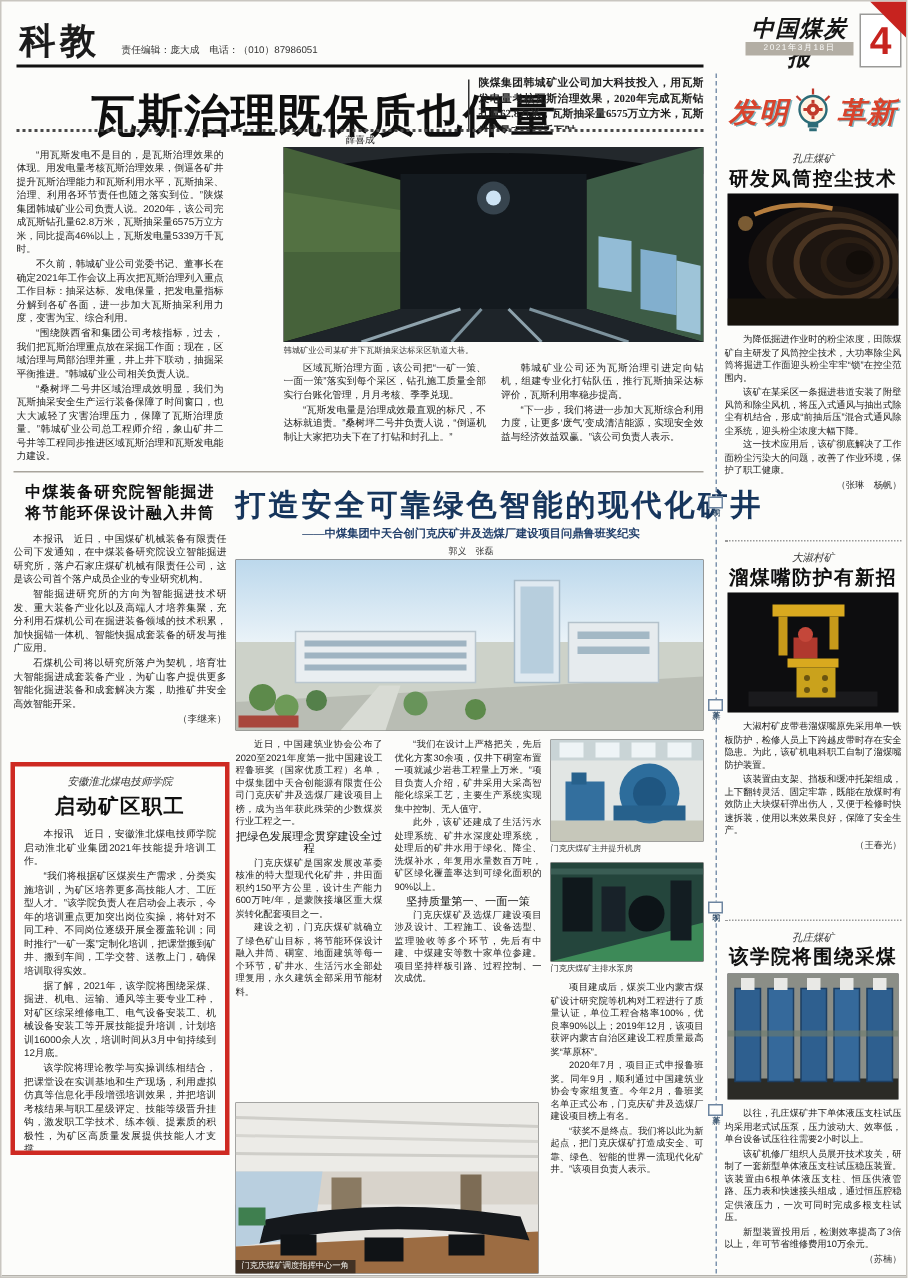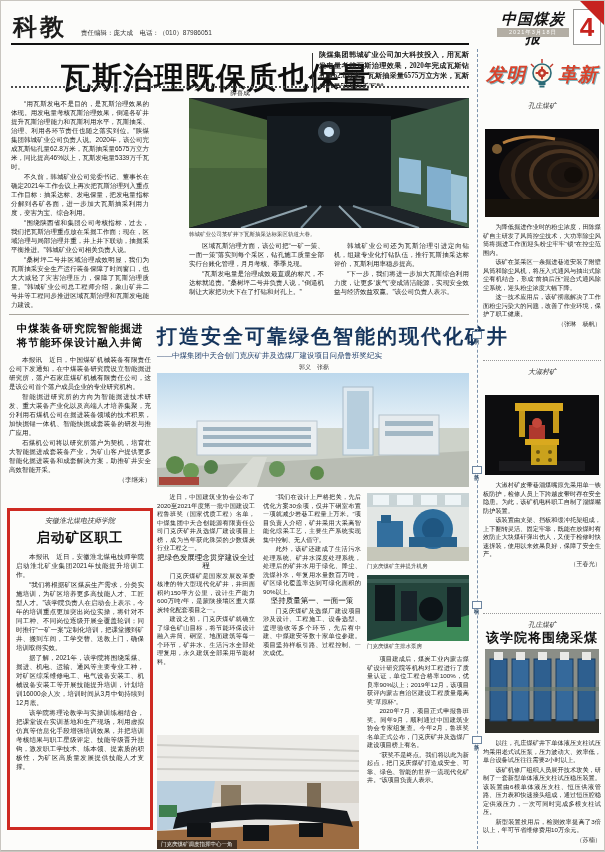--- a/index.html
+++ b/index.html
@@ -21,21 +21,21 @@
   .badge{writing-mode:vertical-rl;font-size:5.5px;line-height:6px;color:#2e4a66;border:1px solid #6d85a0;
          background:#fdfdfb;padding:2px 1px;letter-spacing:1px;}
   .photo{overflow:hidden;background:#222;}
   .photo svg{display:block;}
   .capbar{position:absolute;left:0;bottom:0;background:rgba(20,20,20,.65);color:#f2f2ee;
           font-size:5.5px;line-height:7px;padding:1px 4px;}
   .lead-headline{font-weight:bold;letter-spacing:1px;color:#0f0f0f;font-size:30px;line-height:34px;white-space:nowrap;}
   .deck{font-size:7.2px;line-height:10.5px;font-weight:bold;font-family:"Liberation Serif","DejaVu Serif",serif;
         color:#222;text-align:justify;}
   .feature-headline{font-weight:bold;font-size:20px;letter-spacing:2px;color:#16355c;text-align:center;white-space:nowrap;}
-  .feature-sub{font-size:7.5px;color:#23406b;text-align:left;font-family:"Liberation Serif","DejaVu Serif",serif;}
+  .feature-sub{font-size:7.5px;color:#23406b;text-align:center;font-family:"Liberation Serif","DejaVu Serif",serif;font-weight:bold;}
   .logo-txt{font-weight:bold;font-style:italic;font-size:19px;color:#d8432c;text-shadow:1px 1px 0 #7fb3bd;letter-spacing:1px;}
   .num-box{border:1px solid #9a9a98;background:#fff;text-align:center;}
   .num-box span{color:#c7231f;font-size:26px;font-weight:bold;line-height:34px;}
   .datebar{background:#b3aea4;color:#fdfdfb;font-size:5.5px;line-height:9px;text-align:center;letter-spacing:1px;}
   .masthead{font-family:"Liberation Serif","DejaVu Serif",serif;font-weight:bold;font-style:italic;
             font-size:15px;color:#151515;text-align:center;letter-spacing:1px;}
   .red-tri{width:0;height:0;border-left:24px solid transparent;border-top:24px solid #c7231f;}
   .notice-box{border:3px solid #ce2a22;background:#fdfdfb;box-sizing:border-box;padding:5px 6px;overflow:hidden;}
 </style>
 </head>
@@ -106,21 +106,21 @@
       <div>将节能环保设计融入井筒</div>
     </div>
     <div class="jt" style="margin-top:6px;height:148px;">
       <p>本报讯　近日，中国煤矿机械装备有限责任公司下发通知，在中煤装备研究院设立智能掘进研究所，落户石家庄煤矿机械有限责任公司，这是该公司首个落户成员企业的专业研究机构。</p>
       <p>智能掘进研究所的方向为智能掘进技术研发、重大装备产业化以及高端人才培养集聚，充分利用石煤机公司在掘进装备领域的技术积累，加快掘锚一体机、智能快掘成套装备的研发与推广应用。</p>
       <p>石煤机公司将以研究所落户为契机，培育壮大智能掘进成套装备产业，为矿山客户提供更多智能化掘进装备和成套解决方案，助推矿井安全高效智能开采。</p>
       <p class="byl">（李继来）</p>
     </div>
   </div>
 
-  <div class="abs notice-box" style="left:6px;top:507px;width:146px;height:322px;">
+  <div class="abs notice-box" style="left:6px;top:507px;width:146px;height:262px;">
     <div class="kicker">安徽淮北煤电技师学院</div>
     <div class="art-title" style="font-size:13.5px;line-height:17px;margin-top:3px;">
       <div>启动矿区职工</div>
     </div>
     <div class="jt" style="margin-top:6px;height:268px;">
       <p>本报讯　近日，安徽淮北煤电技师学院启动淮北矿业集团2021年技能提升培训工作。</p>
       <p>“我们将根据矿区煤炭生产需求，分类实施培训，为矿区培养更多高技能人才、工匠型人才。”该学院负责人在启动会上表示，今年的培训重点更加突出岗位实操，将针对不同工种、不同岗位逐级开展全覆盖轮训；同时推行“一矿一案”定制化培训，把课堂搬到矿井、搬到车间，工学交替、送教上门，确保培训取得实效。</p>
       <p>据了解，2021年，该学院将围绕采煤、掘进、机电、运输、通风等主要专业工种，对矿区综采维修电工、电气设备安装工、机械设备安装工等开展技能提升培训，计划培训16000余人次，培训时间从3月中旬持续到12月底。</p>
       <p>该学院将理论教学与实操训练相结合，把课堂设在实训基地和生产现场，利用虚拟仿真等信息化手段增强培训效果，并把培训考核结果与职工星级评定、技能等级晋升挂钩，激发职工学技术、练本领、提素质的积极性，为矿区高质量发展提供技能人才支撑。</p>
     </div>
@@ -253,20 +253,21 @@
           <rect x="18" y="14" width="2.4" height="2"></rect>
       </g>
       <circle cx="14" cy="15" r="1.6" fill="#fdf4e4"></circle>
       <rect x="10.5" y="24" width="7" height="3" fill="#2b6b77"></rect>
       <rect x="11.5" y="27.5" width="5" height="2" fill="#2b6b77"></rect>
     </svg>
     <span class="logo-txt">革新</span>
   </div>
 
   <div class="abs kicker" style="left:482px;top:100px;width:118px;">孔庄煤矿</div>
+  <div class="abs art-title" style="left:482px;top:109px;width:118px;font-size:13px;">研发风筒控尘技术</div>
   <div class="abs photo" style="left:484px;top:128px;width:114px;height:88px;">
     <svg width="114" height="88" viewBox="0 0 114 88">
       <rect width="114" height="88" fill="#0b0a0c"></rect>
       <ellipse cx="66" cy="46" rx="52" ry="38" fill="#1d1510"></ellipse>
       <ellipse cx="70" cy="46" rx="42" ry="32" fill="none" stroke="#3a2a1c" stroke-width="4"></ellipse>
       <ellipse cx="76" cy="46" rx="30" ry="24" fill="none" stroke="#4a3421" stroke-width="4"></ellipse>
       <ellipse cx="82" cy="46" rx="18" ry="15" fill="none" stroke="#2c1f14" stroke-width="4"></ellipse>
       <ellipse cx="88" cy="46" rx="9" ry="8" fill="#120d09"></ellipse>
       <path d="M18,14 Q40,4 70,10" stroke="#b57d3e" stroke-width="3" fill="none"></path>
       <rect x="0" y="70" width="114" height="18" fill="#17120c"></rect>
@@ -276,20 +277,21 @@
   <div class="abs sm" style="left:482px;top:222px;width:118px;height:132px;">
     <p>为降低掘进作业时的粉尘浓度，田陈煤矿自主研发了风筒控尘技术，大功率除尘风筒将掘进工作面迎头粉尘牢牢“锁”在控尘范围内。</p>
     <p>该矿在某采区一条掘进巷道安装了附壁风筒和除尘风机，将压入式通风与抽出式除尘有机结合，形成“前抽后压”混合式通风除尘系统，迎头粉尘浓度大幅下降。</p>
     <p>这一技术应用后，该矿彻底解决了工作面粉尘污染大的问题，改善了作业环境，保护了职工健康。</p>
     <p class="byl">（张琳　杨帆）</p>
   </div>
 
   <div class="abs" style="left:482px;top:359px;width:118px;border-top:1px dotted #999;"></div>
 
   <div class="abs kicker" style="left:482px;top:366px;width:118px;">大淑村矿</div>
+  <div class="abs art-title" style="left:482px;top:375px;width:118px;font-size:13px;">溜煤嘴防护有新招</div>
   <div class="abs photo" style="left:484px;top:394px;width:114px;height:80px;">
     <svg width="114" height="80" viewBox="0 0 114 80">
       <rect width="114" height="80" fill="#0d0d0f"></rect>
       <rect x="14" y="66" width="86" height="10" fill="#1a1a1d"></rect>
       <rect x="30" y="8" width="48" height="8" fill="#d9a91f"></rect>
       <rect x="34" y="16" width="6" height="26" fill="#c79a1a"></rect>
       <rect x="68" y="16" width="6" height="22" fill="#c79a1a"></rect>
       <rect x="44" y="30" width="16" height="14" fill="#b0392e"></rect>
       <circle cx="52" cy="28" r="5" fill="#c4473a"></circle>
       <rect x="40" y="44" width="34" height="6" fill="#d9a91f"></rect>

